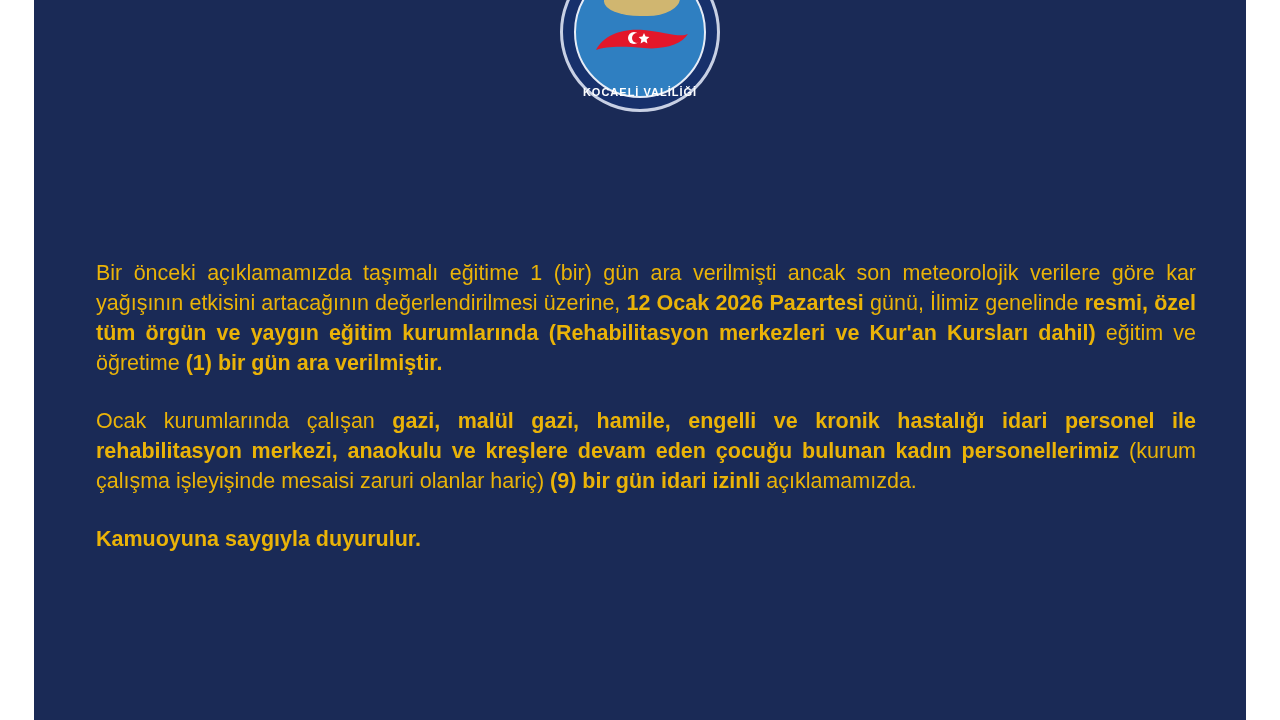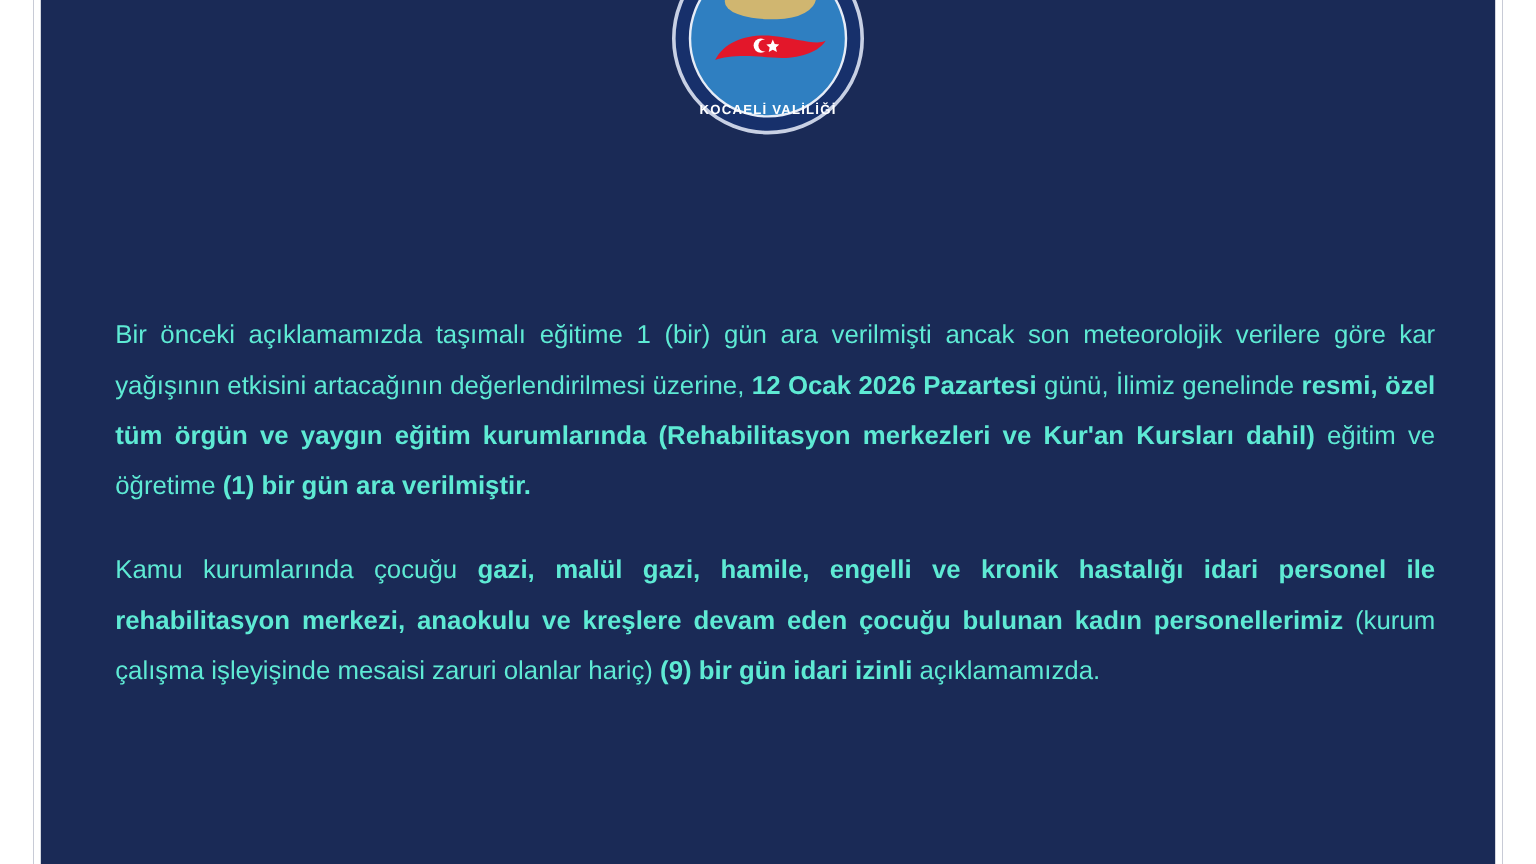--- a/index.html
+++ b/index.html
@@ -61,23 +61,23 @@
     font-size: 25px;
     font-weight: bold;
     letter-spacing: 0.4px;
   }
 
   #body-text {
     position: absolute;
     top: 258px;
     left: 62px;
     width: 1100px;
-    color: #5eead4;
+    color: #eab308;
     font-size: 21.5px;
-    line-height: 42px;
+    line-height: 30px;
     text-align: justify;
   }
 
   #body-text p {
     margin: 0 0 28px 0;
   }
   #body-text p:last-child {
     margin-bottom: 0;
   }
 
@@ -152,16 +152,17 @@
         <polygon points="50,9 51.6,12.6 55.4,13 52.6,15.6 53.4,19.4 50,17.4 46.6,19.4 47.4,15.6 44.6,13 48.4,12.6" fill="#ffffff"></polygon>
       </svg>
     </div>
 
     <div class="seal-text-bottom">KOCAELİ VALİLİĞİ</div>
   </div>
 
 
   <div id="body-text">
     <p><span>Bir önceki açıklamamızda taşımalı eğitime 1 (bir)  gün ara verilmişti ancak son meteorolojik verilere göre kar yağışının etkisini artacağının değerlendirilmesi üzerine, </span><span class="b">12 Ocak 2026 Pazartesi</span><span> günü, İlimiz genelinde </span><span class="b">resmi, özel tüm örgün ve yaygın eğitim kurumlarında (Rehabilitasyon merkezleri ve Kur'an Kursları dahil)</span><span> eğitim ve öğretime </span><span class="b">(1) bir gün ara verilmiştir.</span></p>
-    <p><span>Kamu kurumlarında çocuğu </span><span class="b">gazi, malül gazi, hamile, engelli ve kronik hastalığı idari personel ile rehabilitasyon merkezi, anaokulu ve kreşlere devam eden çocuğu bulunan kadın personellerimiz</span><span> (kurum çalışma işleyişinde mesaisi zaruri olanlar hariç) </span><span class="b">(9) bir gün idari izinli</span><span> açıklamamızda.</span></p>
+    <p><span>Ocak kurumlarında çalışan </span><span class="b">gazi, malül gazi, hamile, engelli ve kronik hastalığı idari personel ile rehabilitasyon merkezi, anaokulu ve kreşlere devam eden çocuğu bulunan kadın personellerimiz</span><span> (kurum çalışma işleyişinde mesaisi zaruri olanlar hariç) </span><span class="b">(9) bir gün idari izinli</span><span> açıklamamızda.</span></p>
+    <p id="closing">Kamuoyuna saygıyla duyurulur.</p>
   </div>
 
 </div>
 
 </body></html>

